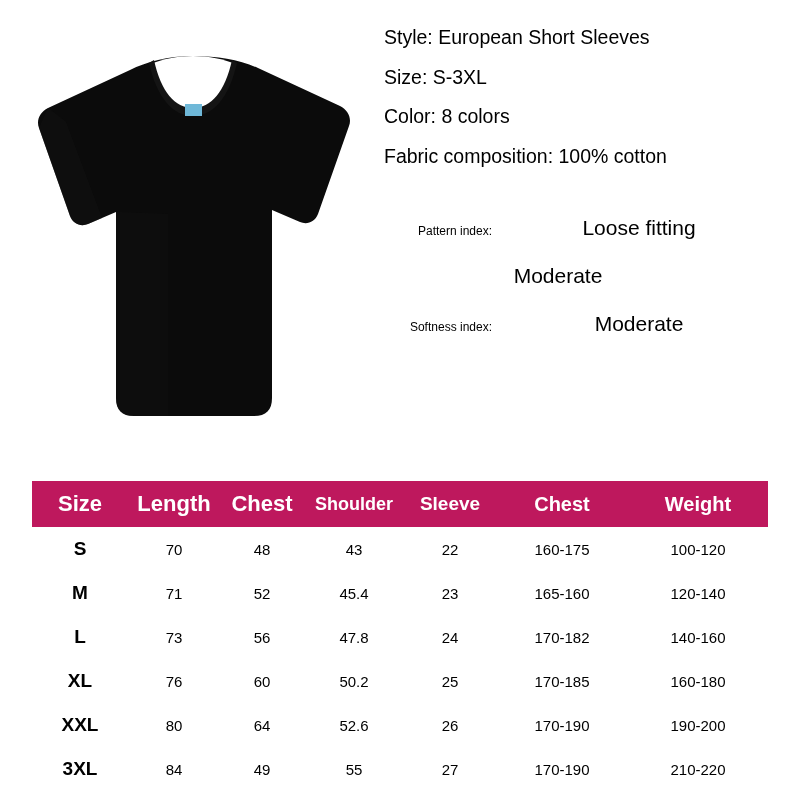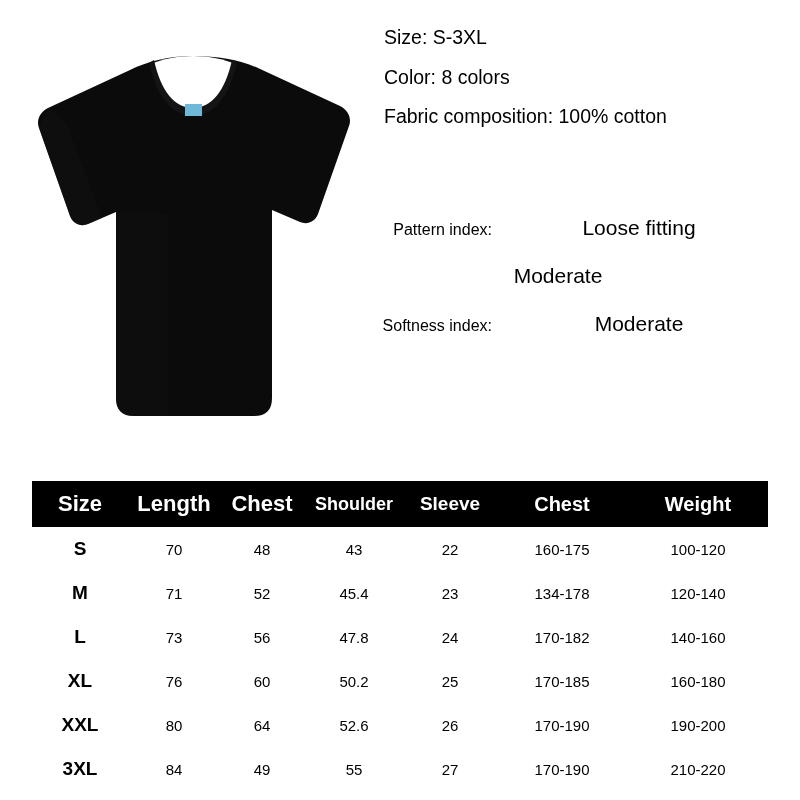--- a/index.html
+++ b/index.html
@@ -53,42 +53,42 @@
     width: 456px;
   }
   .index-row {
     display: flex;
     align-items: baseline;
     height: 48px;
   }
   .index-label {
     width: 162px;
     text-align: right;
-    font-size: 16px;
+    font-size: 12px;
     padding-right: 0;
     color: #000;
     white-space: nowrap;
   }
   .index-value {
     flex: 1;
     text-align: center;
     font-size: 21px;
     color: #000;
     white-space: nowrap;
   }
 
   
   .size-table {
     position: absolute;
     left: 32px;
     top: 481px;
     width: 736px;
   }
   .size-head {
-    background: #000000;
+    background: #be185d;
     color: #ffffff;
     display: flex;
     align-items: center;
     height: 46px;
     font-weight: bold;
   }
   .size-head .cell {
     text-align: center;
     white-space: nowrap;
   }
@@ -164,20 +164,21 @@
              C157 70 143 54 136 22 Z" fill="#141414"></path>
 
     <rect x="167" y="66" width="17" height="12" fill="#6fb8d8"></rect>
 
     <path d="M98 174 L98 360 C98 372 104 378 116 378 L150 378 L150 176 Z" fill="#101010" opacity="0.55"></path>
     <path d="M30 70 L21 90 L52 178 C55 186 63 189 70 186 L84 180 L48 84 Z" fill="#111111" opacity="0.5"></path>
   </svg>
 </div>
 
 <div class="spec-list">
+  <div class="spec-line">Style: European Short Sleeves</div>
   <div class="spec-line">Size: S-3XL</div>
   <div class="spec-line">Color: 8 colors</div>
   <div class="spec-line">Fabric composition: 100% cotton</div>
 </div>
 
 <div class="index-table">
   <div class="index-row">
     <div class="index-label">Pattern index:</div>
     <div class="index-value">Loose fitting</div>
   </div>
@@ -210,21 +211,21 @@
     <div class="cell c5">160-175</div>
     <div class="cell c6">100-120</div>
   </div>
 
   <div class="size-row">
     <div class="cell c0 sz">M</div>
     <div class="cell c1">71</div>
     <div class="cell c2">52</div>
     <div class="cell c3">45.4</div>
     <div class="cell c4">23</div>
-    <div class="cell c5">134-178</div>
+    <div class="cell c5">165-160</div>
     <div class="cell c6">120-140</div>
   </div>
 
   <div class="size-row">
     <div class="cell c0 sz">L</div>
     <div class="cell c1">73</div>
     <div class="cell c2">56</div>
     <div class="cell c3">47.8</div>
     <div class="cell c4">24</div>
     <div class="cell c5">170-182</div>

